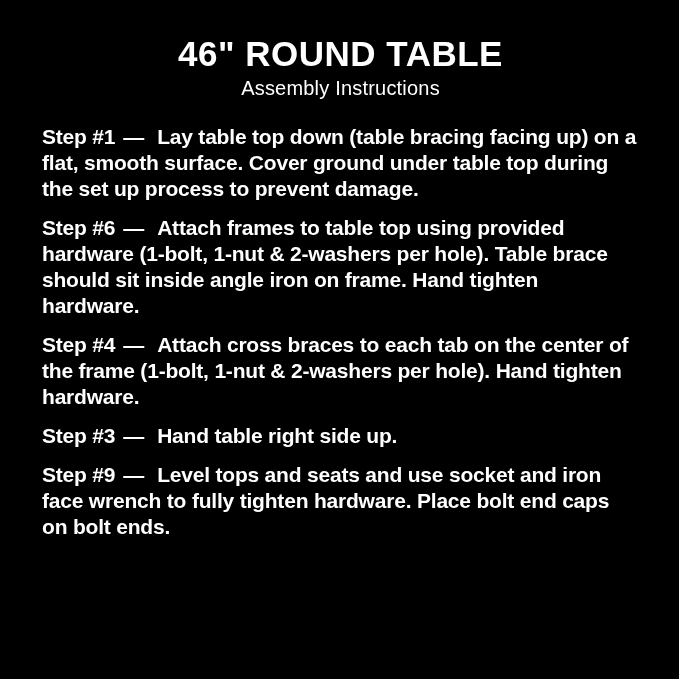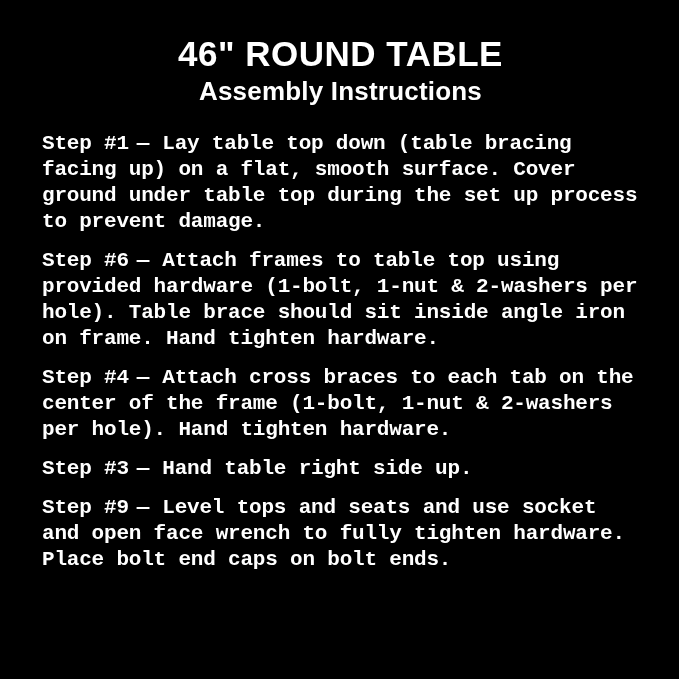--- a/index.html
+++ b/index.html
@@ -23,36 +23,35 @@
     margin-bottom: 24px;
   }
   .title {
     font-size: 35px;
     font-weight: bold;
     letter-spacing: 0.5px;
     line-height: 1.15;
     margin: 0;
   }
   .subtitle {
-    font-size: 26px;
-    font-weight: bold;
+    font-size: 20px;
+    font-weight: normal;
     letter-spacing: 0.2px;
     line-height: 1.2;
     margin: 2px 0 0 0;
   }
   .steps {
     max-width: 597px;
   }
   .step {
     font-size: 21px;
     font-weight: bold;
     line-height: 26px;
     letter-spacing: -0.2px;
     margin: 0 0 13px 0;
-    font-family: Liberation Mono, monospace;
   }
   .step-dash {
     margin: 0 13px 0 8px;
   }
 </style>
 </head>
 <body>
 
 <div class="canvas">
 
@@ -65,17 +64,17 @@
 
     <p class="step"><span class="step-label">Step #1</span><span class="step-dash">—</span><span class="step-text">Lay table top down (table bracing facing up) on a flat, smooth surface. Cover ground under table top during the set up process to prevent damage.</span></p>
 
     <p class="step"><span class="step-label">Step #6</span><span class="step-dash">—</span><span class="step-text">Attach frames to table top using provided hardware (1-bolt, 1-nut &amp; 2-washers per hole). Table brace should sit inside angle iron on frame. Hand tighten hardware.</span></p>
 
 
     <p class="step"><span class="step-label">Step #4</span><span class="step-dash">—</span><span class="step-text">Attach cross braces to each tab on the center of the frame (1-bolt, 1-nut &amp; 2-washers per hole). Hand tighten hardware.</span></p>
 
     <p class="step"><span class="step-label">Step #3</span><span class="step-dash">—</span><span class="step-text">Hand table right side up.</span></p>
 
-    <p class="step"><span class="step-label">Step #9</span><span class="step-dash">—</span><span class="step-text">Level tops and seats and use socket and open face wrench to fully tighten hardware. Place bolt end caps on bolt ends.</span></p>
+    <p class="step"><span class="step-label">Step #9</span><span class="step-dash">—</span><span class="step-text">Level tops and seats and use socket and iron face wrench to fully tighten hardware. Place bolt end caps on bolt ends.</span></p>
 
   </div>
 
 </div>
 
 </body></html>

